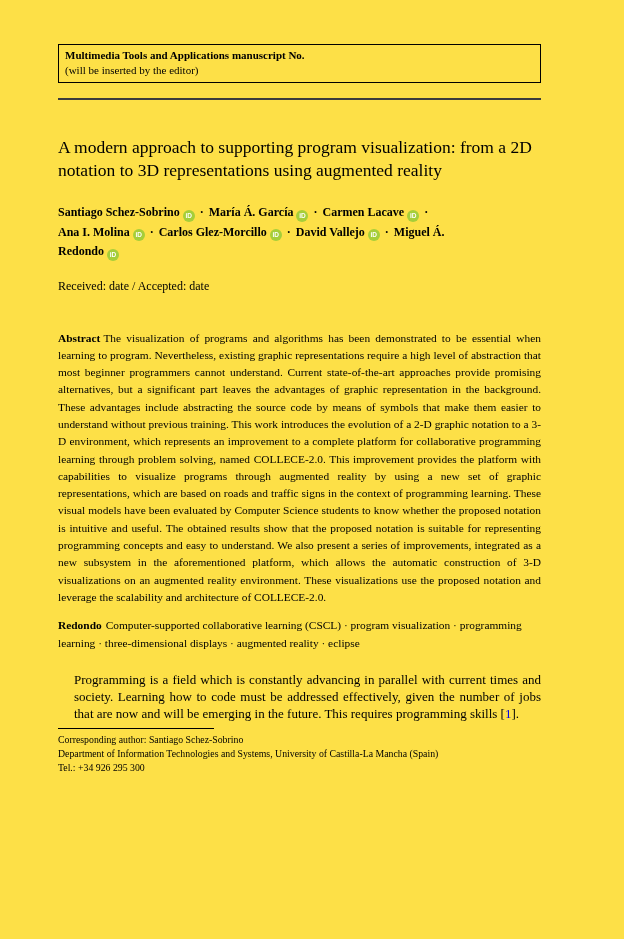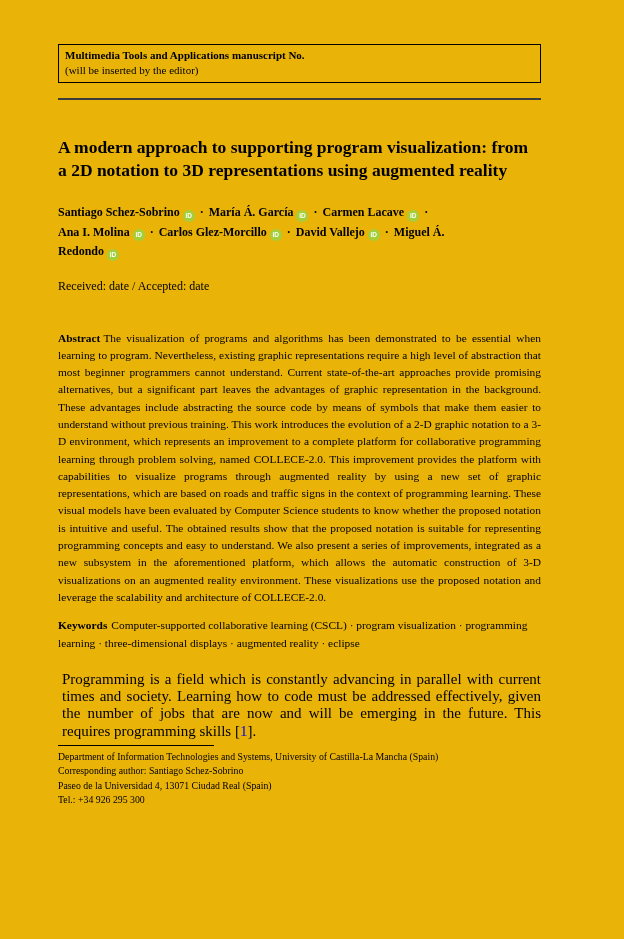--- a/index.html
+++ b/index.html
@@ -1,19 +1,19 @@
 <!DOCTYPE html>
 <html style="--orcid-green: #A6CE39; --cite-blue: #0000EE;"><head>
 <meta charset="utf-8">
 <style>
   html,body{margin:0;padding:0;background:#ffffff;}
   .page{
     position:relative;
     width:624px;height:939px;
-    background:#eab308;
+    background:#fde047;
     box-sizing:border-box;
     padding:44px 83px 0 58px;
     font-family:"Liberation Serif","DejaVu Serif",serif;
     color:#000;
     overflow:hidden;
   }
   .masthead-box{
     border:1.5px solid #000;
     box-sizing:border-box;
     width:100%;
@@ -24,21 +24,21 @@
   .masthead-line1{font-weight:bold;}
   .header-rule{
     border:none;
     border-top:2px solid #3c3c3c;
     margin:15px 0 0 0;
   }
   .title{
     margin:36px 0 1px 0;
     font-size:17.5px;
     line-height:23px;
-    font-weight:bold;
+    font-weight:normal;
   }
   .authors{
     margin-top:21px;
     width:392px;
     font-weight:bold;
     font-size:12px;
     line-height:19.5px;
   }
   .author{white-space:normal;}
   .sep{font-weight:bold;margin:0 2px;}
@@ -70,22 +70,22 @@
     line-height:17.3px;
   }
   .keywords b{margin-right:4px;}
   .section-heading{
     margin:45px 0 0 0;
     font-size:12.5px;
     line-height:15px;
     font-weight:bold;
   }
   .body-par{
-    margin:19px 0 0 4px;
-    font-size:15px;
+    margin:19px 0 0 16px;
+    font-size:13px;
     line-height:17.3px;
     text-align:justify;
   }
   .cite{
     color:var(--cite-blue,#0000EE);
     text-decoration:none;
     cursor:pointer;
   }
   .footnote{
     margin-top:5px;
@@ -111,28 +111,27 @@
   <hr class="header-rule">
 
   <h1 class="title">A modern approach to supporting program visualization: from a 2D notation to 3D representations using augmented reality</h1>
 
   <div class="authors"><span class="author">Santiago Schez-Sobrino</span>&nbsp;<span class="orcid">iD</span><span class="sep"> · </span><span class="author">María Á. García</span>&nbsp;<span class="orcid">iD</span><span class="sep"> · </span><span class="author">Carmen Lacave</span>&nbsp;<span class="orcid">iD</span><span class="sep"> · </span><span class="author">Ana I. Molina</span>&nbsp;<span class="orcid">iD</span><span class="sep"> · </span><span class="author">Carlos Glez-Morcillo</span>&nbsp;<span class="orcid">iD</span><span class="sep"> · </span><span class="author">David Vallejo</span>&nbsp;<span class="orcid">iD</span><span class="sep"> · </span><span class="author">Miguel Á. Redondo</span>&nbsp;<span class="orcid">iD</span></div>
 
   <div class="received">Received: date / Accepted: date</div>
 
   <p class="abstract"><b>Abstract</b><span>The visualization of programs and algorithms has been demonstrated to be essential when learning to program. Nevertheless, existing graphic representations require a high level of abstraction that most beginner programmers cannot understand. Current state-of-the-art approaches provide promising alternatives, but a significant part leaves the advantages of graphic representation in the background. These advantages include abstracting the source code by means of symbols that make them easier to understand without previous training. This work introduces the evolution of a 2-D graphic notation to a 3-D environment, which represents an improvement to a complete platform for collaborative programming learning through problem solving, named COLLECE-2.0. This improvement provides the platform with capabilities to visualize programs through augmented reality by using a new set of graphic representations, which are based on roads and traffic signs in the context of programming learning. These visual models have been evaluated by Computer Science students to know whether the proposed notation is intuitive and useful. The obtained results show that the proposed notation is suitable for representing programming concepts and easy to understand. We also present a series of improvements, integrated as a new subsystem in the aforementioned platform, which allows the automatic construction of 3-D visualizations on an augmented reality environment. These visualizations use the proposed notation and leverage the scalability and architecture of COLLECE-2.0.</span></p>
 
-  <p class="keywords"><b>Keywords</b><span>Computer-supported collaborative learning (CSCL) · program visualization · programming learning · three-dimensional displays · augmented reality · eclipse</span></p>
+  <p class="keywords"><b>Redondo</b><span>Computer-supported collaborative learning (CSCL) · program visualization · programming learning · three-dimensional displays · augmented reality · eclipse</span></p>
 
 
   <p class="body-par"><span>Programming is a field which is constantly advancing in parallel with current times and society. Learning how to code must be addressed effectively, given the number of jobs that are now and will be emerging in the future. This requires programming skills [</span><a class="cite">1</a><span>].</span></p>
 
   <div class="footnote">
     <div class="footnote-rule"></div>
     <div>
+        <div>Corresponding author: Santiago Schez-Sobrino</div>
         <div>Department of Information Technologies and Systems, University of Castilla-La Mancha (Spain)</div>
-        <div>Corresponding author: Santiago Schez-Sobrino</div>
-        <div>Paseo de la Universidad 4, 13071 Ciudad Real (Spain)</div>
         <div>Tel.: +34 926 295 300</div>
       </div>
   </div>
 
 </div>
 
 </body></html>

